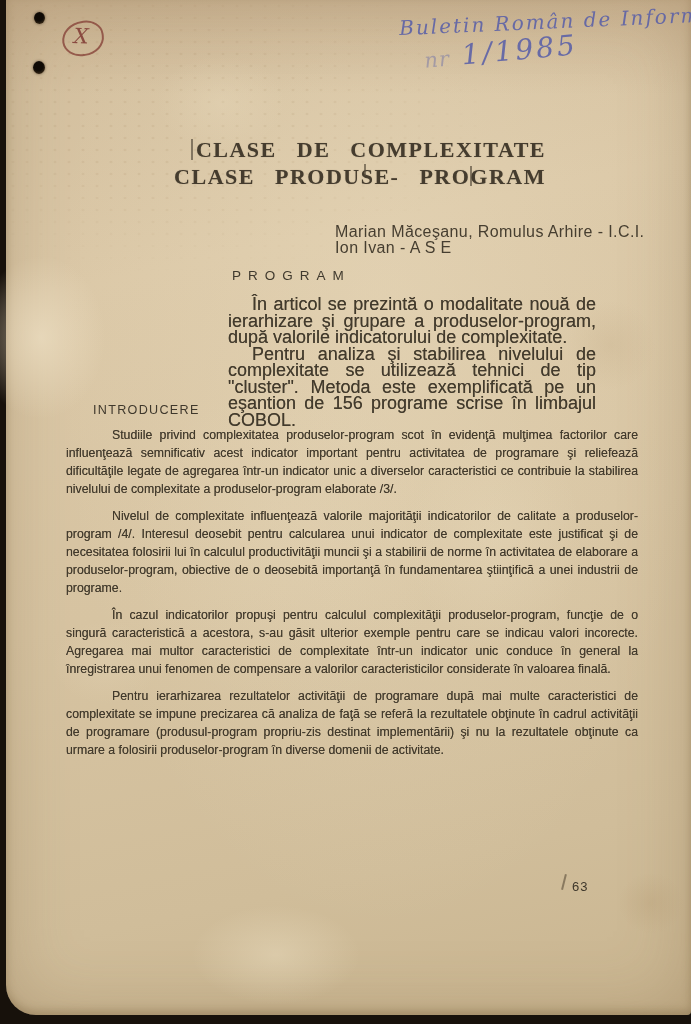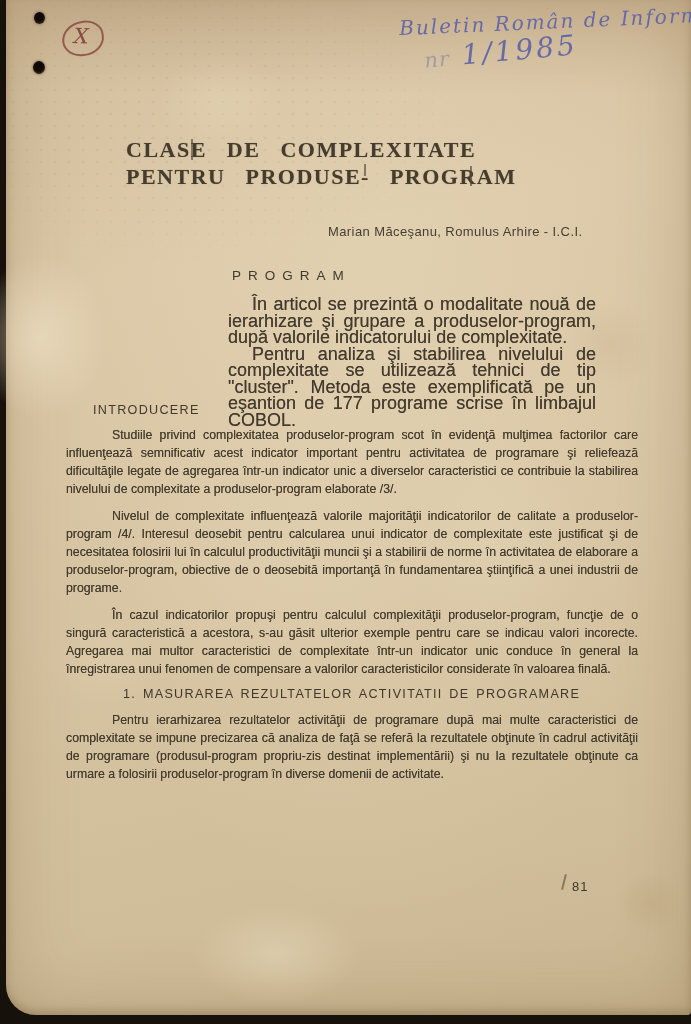--- a/index.html
+++ b/index.html
@@ -37,29 +37,29 @@
   .circle-x{position:absolute;left:56px;top:21px;width:38px;height:31px;
     border:2px solid rgba(139,74,62,.85);border-radius:55% 45% 52% 48%;transform:rotate(-8deg);}
   .circle-x span{position:absolute;left:10px;top:1px;font-family:"DejaVu Serif",serif;font-style:italic;
     font-size:21px;color:#8a4a40;transform:rotate(10deg);}
   
   .hw{position:absolute;font-family:"DejaVu Serif",serif;font-style:italic;color:#5a60a8;opacity:.88;white-space:nowrap;}
   .hw1{left:393px;top:9px;font-size:20px;letter-spacing:2px;transform:rotate(-2.5deg);}
   .hw2{left:418px;top:35px;font-size:28px;letter-spacing:3px;transform:rotate(-5deg);}
   .hw2 .faint{opacity:.45;font-size:21px;letter-spacing:1px;}
   
-  .title{position:absolute;left:120px;top:136px;width:420px;text-align:left;
+  .title{position:absolute;left:120px;top:136px;width:420px;text-align:right;
     font-family:"Liberation Serif",serif;font-weight:bold;font-size:22px;line-height:27px;
     letter-spacing:1.5px;word-spacing:13px;color:#453c2e;text-shadow:0 0 1px rgba(69,60,46,.35);}
   .title span{display:block;}
   .pmark{position:absolute;width:2px;background:rgba(85,73,58,.65);}
   .mk-a{left:185px;top:139px;height:21px;}
   .mk-b{left:358px;top:164px;height:12px;}
   .mk-c{left:464px;top:166px;height:20px;}
-  .authors{position:absolute;left:322px;top:224px;font-size:13px;line-height:16px;color:#463e30;letter-spacing:.4px;}
+  .authors{position:absolute;left:329px;top:224px;font-size:16px;line-height:16px;color:#463e30;letter-spacing:.4px;}
   .rezumat{position:absolute;left:226px;top:268px;font-size:13.5px;letter-spacing:7px;color:#403a2e;}
   .abstract{position:absolute;left:222px;top:296px;width:368px;font-size:18px;color:#423a2c;}
   .abstract p{margin:0;text-indent:24px;line-height:16.5px;text-align:justify;text-shadow:0 0 .4px rgba(66,58,44,.7);}
   .article-flow{position:absolute;left:60px;top:403px;width:572px;font-size:12.3px;color:#423a2c;}
   .article-flow p{margin:0 0 9px 0;text-indent:46px;line-height:18px;text-align:justify;text-shadow:0 0 .4px rgba(66,58,44,.7);}
   .sec-h{font-size:12.6px;letter-spacing:1.3px;word-spacing:2px;color:#3f382c;margin:0 0 9px 0;}
   .sec-h1{padding-left:27px;}
   .sec-h2{padding-left:57px;margin-top:3px;margin-bottom:10px;}
   .pageno{position:absolute;left:566px;top:879px;font-size:13px;color:#3e372b;letter-spacing:1px;}
   .pageno-slash{position:absolute;left:557px;top:874px;width:2px;height:16px;background:rgba(80,68,50,.55);transform:rotate(14deg);}
@@ -85,42 +85,42 @@
 
     <div class="circle-x">
       <span>X</span>
     </div>
 
     <div class="hw hw1">Buletin Român de Informaţ</div>
     <div class="hw hw2"><span class="faint">nr</span> <span>1/1985</span></div>
 
     <h1 class="title" style="margin:0;">
       <span>CLASE DE COMPLEXITATE</span>
-      <span>PENTRU PRODUSE- PROGRAM</span>
+      <span>CLASE PRODUSE- PROGRAM</span>
     </h1>
     <div class="pmark mk-a"></div>
     <div class="pmark mk-b"></div>
     <div class="pmark mk-c"></div>
 
     <div class="authors">
       <div>Marian Măceşanu, Romulus Arhire - I.C.I.</div>
+      <div>Ion Ivan - A S E</div>
     </div>
 
     <div class="rezumat">PROGRAM</div>
 
     <div class="abstract">
       <p>În articol se prezintă o modalitate nouă de ierarhizare şi grupare a produselor-program, după valorile indicatorului de complexitate.</p>
-      <p>Pentru analiza şi stabilirea nivelului de complexitate se utilizează tehnici de tip "cluster". Metoda este exemplificată pe un eşantion de 177 programe scrise în limbajul COBOL.</p>
+      <p>Pentru analiza şi stabilirea nivelului de complexitate se utilizează tehnici de tip "cluster". Metoda este exemplificată pe un eşantion de 156 programe scrise în limbajul COBOL.</p>
     </div>
 
     <div class="article-flow">
       <div class="sec-h sec-h1">INTRODUCERE</div>
       <p>Studiile privind complexitatea produselor-program scot în evidenţă mulţimea factorilor care influenţează semnificativ acest indicator important pentru activitatea de programare şi reliefează dificultăţile legate de agregarea într-un indicator unic a diverselor caracteristici ce contribuie la stabilirea nivelului de complexitate a produselor-program elaborate /3/.</p>
       <p>Nivelul de complexitate influenţează valorile majorităţii indicatorilor de calitate a produselor-program /4/. Interesul deosebit pentru calcularea unui indicator de complexitate este justificat şi de necesitatea folosirii lui în calculul productivităţii muncii şi a stabilirii de norme în activitatea de elaborare a produselor-program, obiective de o deosebită importanţă în fundamentarea ştiinţifică a unei industrii de programe.</p>
       <p>În cazul indicatorilor propuşi pentru calculul complexităţii produselor-program, funcţie de o singură caracteristică a acestora, s-au găsit ulterior exemple pentru care se indicau valori incorecte. Agregarea mai multor caracteristici de complexitate într-un indicator unic conduce în general la înregistrarea unui fenomen de compensare a valorilor caracteristicilor considerate în valoarea finală.</p>
-      <div class="sec-h sec-h2">1. MASURAREA REZULTATELOR ACTIVITATII DE PROGRAMARE</div>
       <p>Pentru ierarhizarea rezultatelor activităţii de programare după mai multe caracteristici de complexitate se impune precizarea că analiza de faţă se referă la rezultatele obţinute în cadrul activităţii de programare (produsul-program propriu-zis destinat implementării) şi nu la rezultatele obţinute ca urmare a folosirii produselor-program în diverse domenii de activitate.</p>
     </div>
 
     <div class="pageno-slash"></div>
-    <div class="pageno">81</div>
+    <div class="pageno">63</div>
   </div>
 </div>
 
 </body></html>

